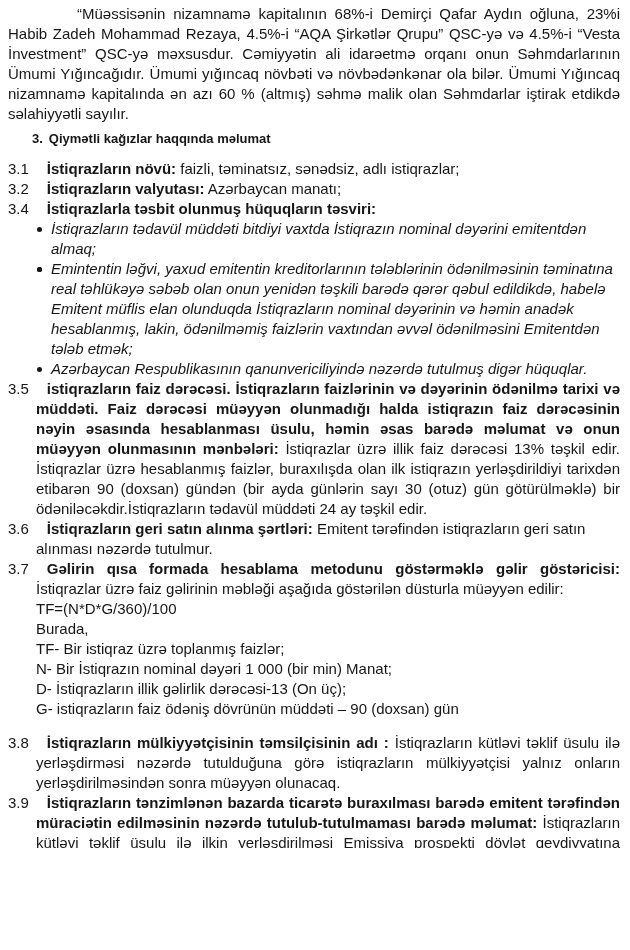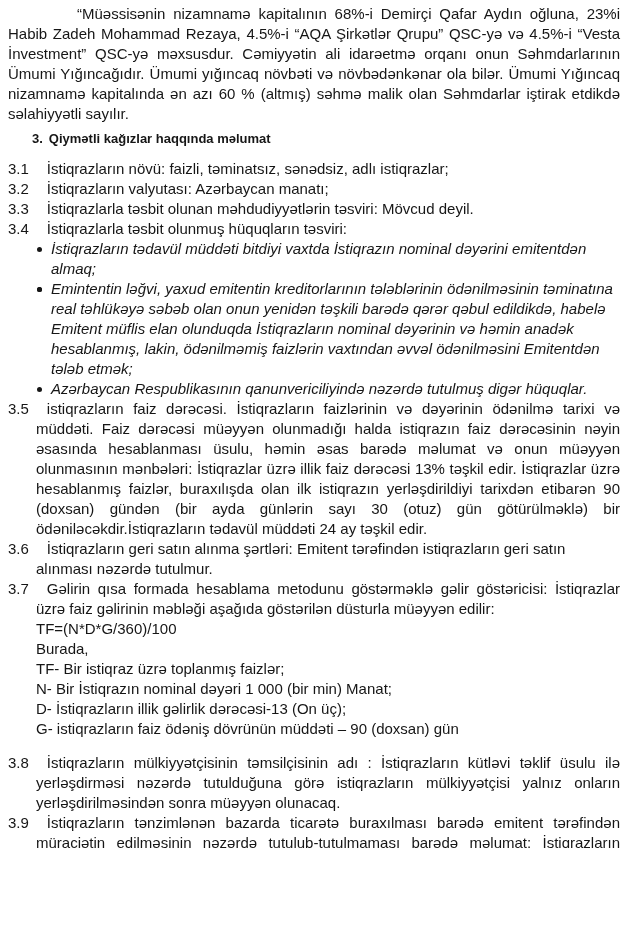--- a/index.html
+++ b/index.html
@@ -10,21 +10,21 @@
     font-size:15px; line-height:20px;
     padding:4px 10px 0 8px;
     overflow:hidden;
     -webkit-font-smoothing:antialiased;
   }
   .intro { margin:0; text-align:justify; text-indent:69px; }
   .heading { font-size:13px; line-height:20px; font-weight:bold; margin:5px 0 10px 24px; }
   .heading .hnum { margin-right:6px; }
   .item { margin:0; padding-left:28px; text-indent:-28px; }
   .item .num { font-weight:normal; margin-right:2px; white-space:nowrap; }
-  .item .lbl { font-weight:normal;padding-left:16px; }
+  .item .lbl { font-weight:bold;padding-left:16px; }
   .justify { text-align:justify; }
   .bullets { margin:0;font-style:italic; }
   .bullet { position:relative; padding-left:43px; margin:0; }
   .bullet .dot {
     position:absolute; left:29px; top:8px;
     width:5px; height:5px; border-radius:50%; background:#161616;
   }
   .fline { text-indent:0; }
   .gap-before { margin-top:14px; }
 </style>
@@ -34,21 +34,20 @@
 <div class="page">
 
   <p class="intro">“Müəssisənin nizamnamə kapitalının 68%-i Demirçi Qafar Aydın oğluna, 23%i Habib Zadeh Mohammad Rezaya, 4.5%-i “AQA Şirkətlər Qrupu” QSC-yə və 4.5%-i “Vesta İnvestment” QSC-yə məxsusdur. Cəmiyyətin ali idarəetmə orqanı onun Səhmdarlarının Ümumi Yığıncağıdır. Ümumi yığıncaq növbəti və növbədənkənar ola bilər. Ümumi Yığıncaq nizamnamə kapitalında ən azı 60 % (altmış) səhmə malik olan Səhmdarlar iştirak etdikdə səlahiyyətli sayılır.</p>
 
   <h3 class="heading"><span class="hnum">3.</span><span>Qiymətli kağızlar haqqında məlumat</span></h3>
 
   <p class="item"><span class="num">3.1</span><span class="lbl">İstiqrazların növü:</span> <span class="txt">faizli, təminatsız, sənədsiz, adlı istiqrazlar;</span></p>
 
   <p class="item"><span class="num">3.2</span><span class="lbl">İstiqrazların valyutası:</span> <span class="txt">Azərbaycan manatı;</span></p>
 
-  <p class="item"><span class="num">3.3</span><span class="lbl">İstiqrazlarla təsbit olunan məhdudiyyətlərin təsviri:</span> <span class="txt">Mövcud deyil.</span></p>
 
   <p class="item"><span class="num">3.4</span><span class="lbl">İstiqrazlarla təsbit olunmuş hüquqların təsviri:</span></p>
 
   <div class="bullets">
     <p class="bullet"><span class="dot"></span><span>İstiqrazların tədavül müddəti bitdiyi vaxtda İstiqrazın nominal dəyərini emitentdən almaq;</span></p>
     <p class="bullet"><span class="dot"></span></p>
     <p class="bullet"><span class="dot"></span><span>Emintentin ləğvi, yaxud emitentin kreditorlarının tələblərinin ödənilməsinin təminatına real təhlükəyə səbəb olan onun yenidən təşkili barədə qərər qəbul edildikdə, habelə Emitent müflis elan olunduqda İstiqrazların nominal dəyərinin və həmin anadək hesablanmış, lakin, ödənilməmiş faizlərin vaxtından əvvəl ödənilməsini Emitentdən tələb etmək;</span></p>
     <p class="bullet"><span class="dot"></span><span>Azərbaycan Respublikasının qanunvericiliyində nəzərdə tutulmuş digər hüquqlar.</span></p>
   </div>
 

